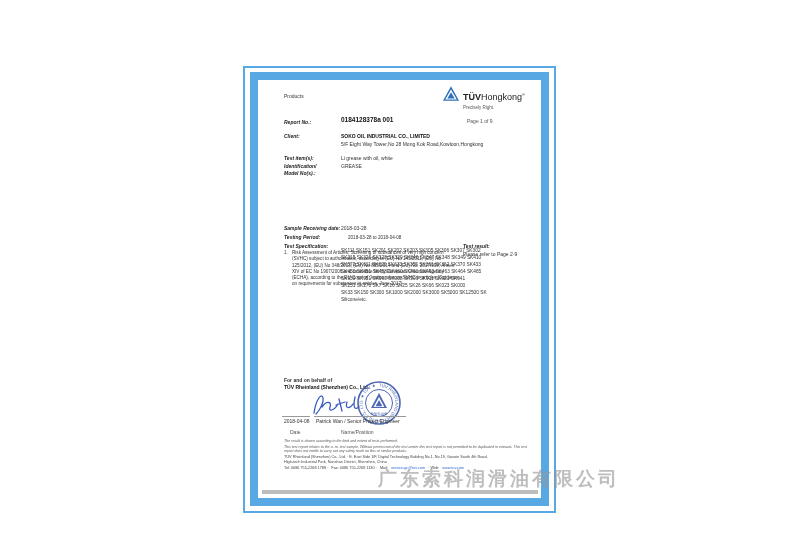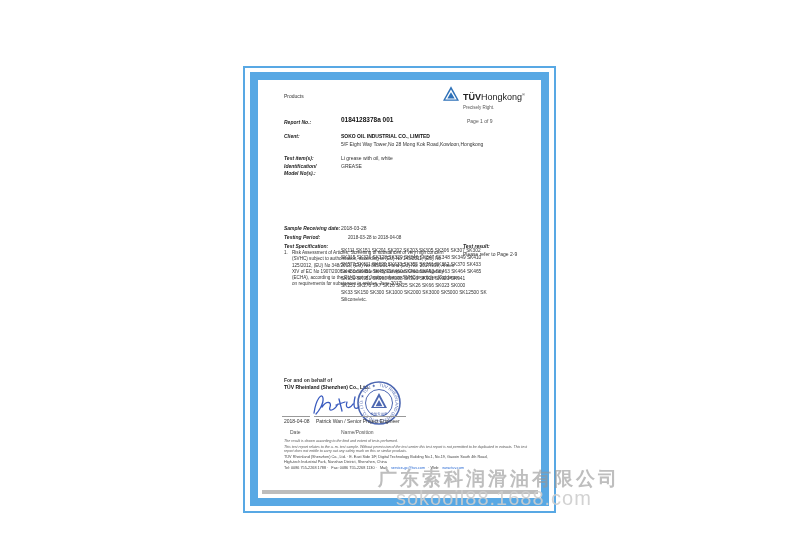--- a/index.html
+++ b/index.html
@@ -149,15 +149,14 @@
     <div class="addr" style="top:380px;">High-tech Industrial Park, Nanshan District, Shenzhen, China</div>
     <div class="addr contact" style="top:385.5px;">
       <span>Tel: 0086 755-2268 1788 ·</span><span>Fax: 0086 755-2268 1130 ·</span><span>Mail:</span><span class="link">service-gc@tuv.com</span><span>· Web:</span><span class="link">www.tuv.com</span>
     </div>
 
   </div>
 
   <div class="page-shadow"></div>
 
   <div class="wm-cn">广东索科润滑油有限公司</div>
-  <div class="wm-url">sokooil88.1688.com</div>
 
 </div>
 
 </body></html>

